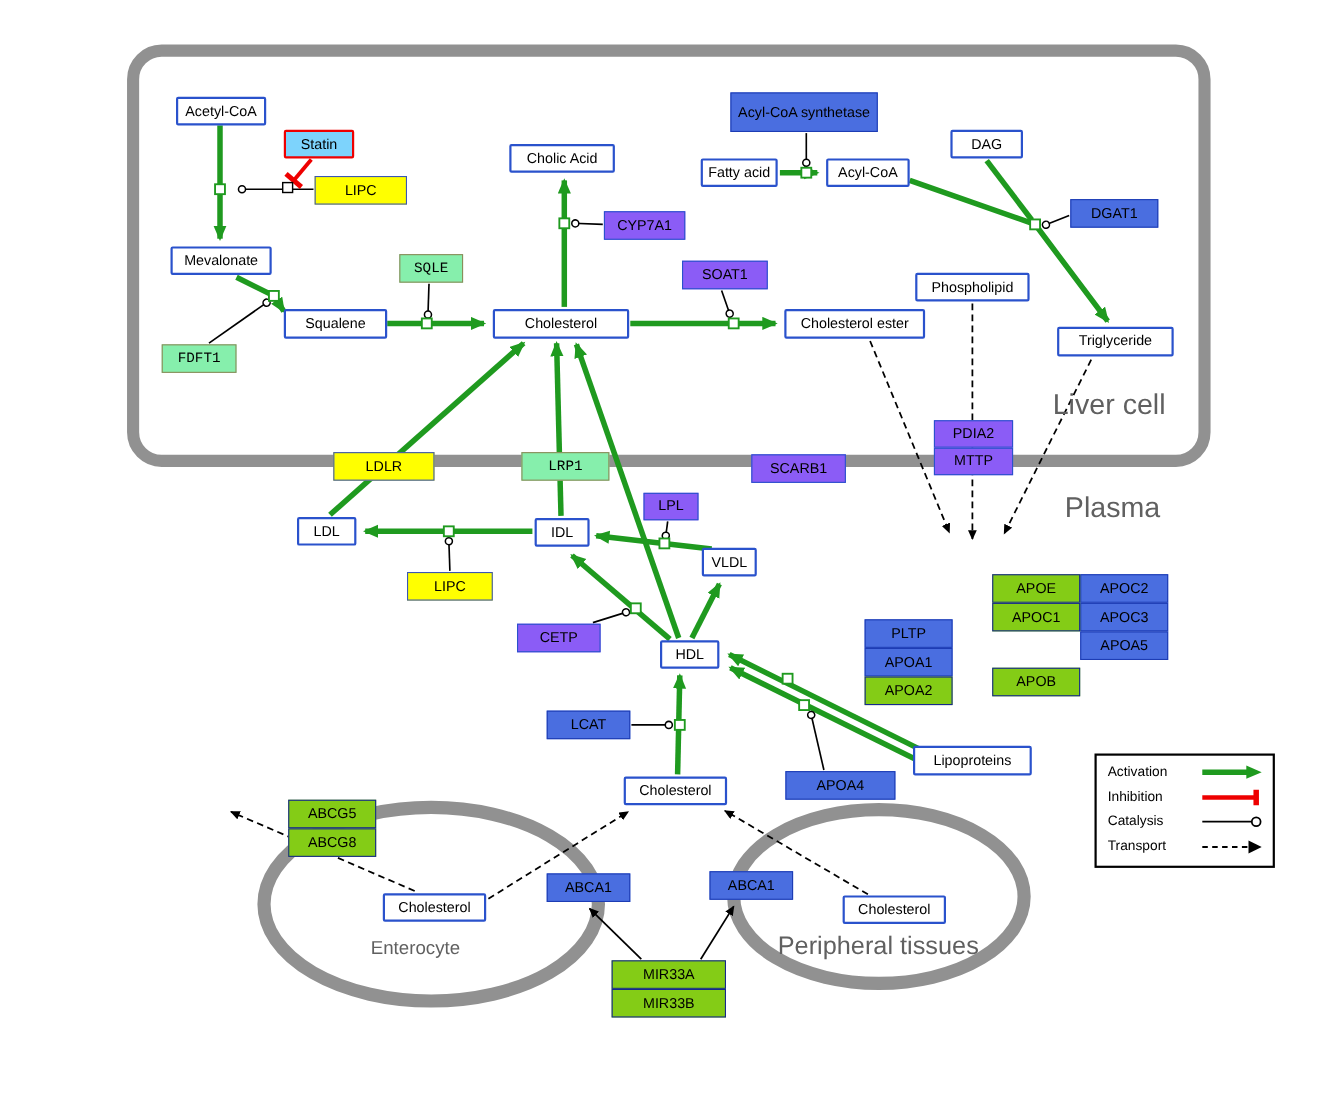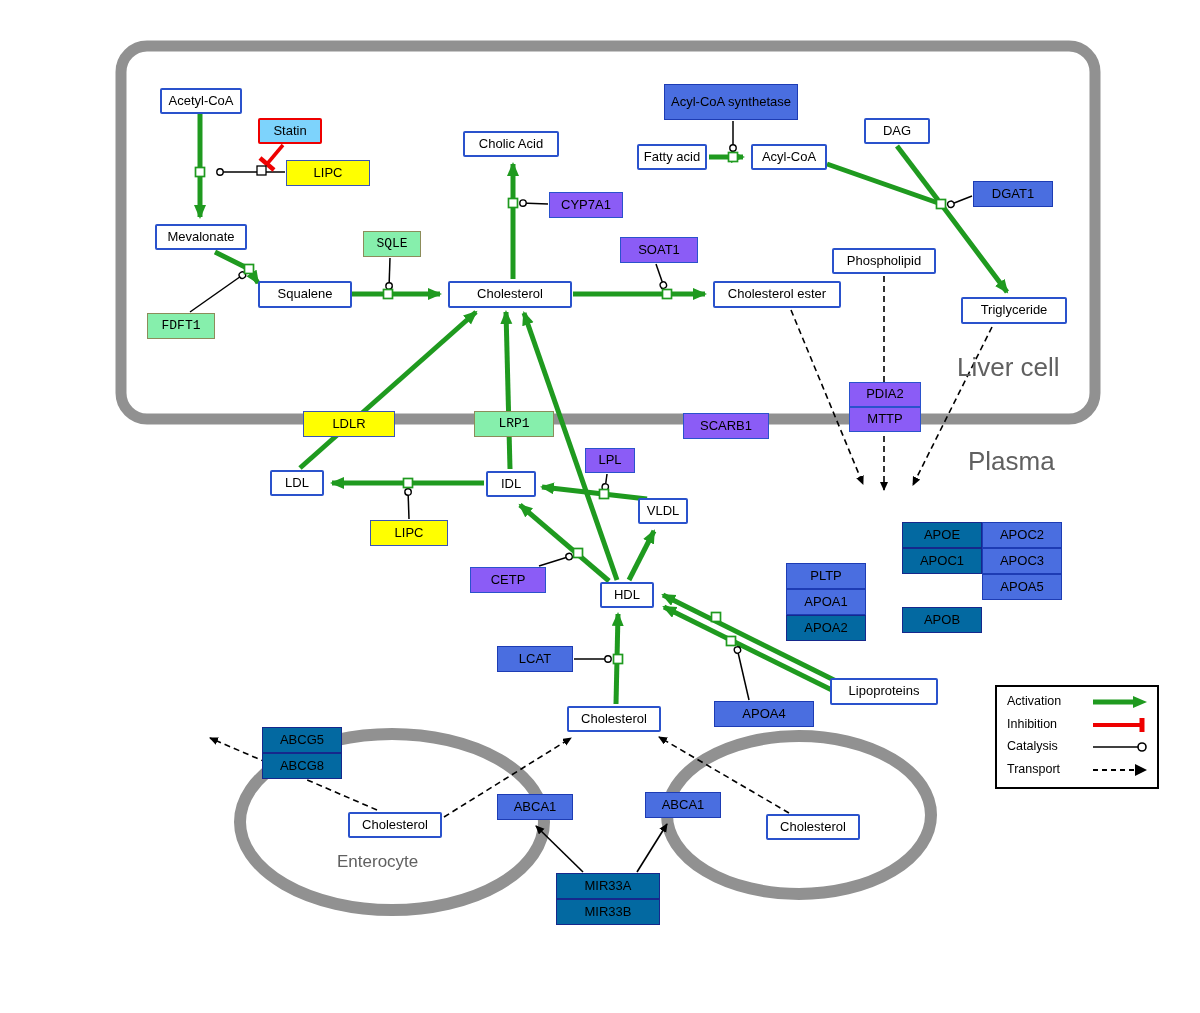--- a/index.html
+++ b/index.html
@@ -7,21 +7,21 @@
   #stage{position:absolute;left:0;top:0;width:1200px;height:1013px;}
   svg.canvas{position:absolute;left:0;top:0;}
   .node{position:absolute;display:flex;align-items:center;justify-content:center;
         font-size:13px;color:#000;box-sizing:border-box;text-align:center;line-height:1.1;cursor:pointer;}
   .met {background:#ffffff;border:2px solid #2a52cc;border-radius:2px;}
   .rx  {background:#7dd3fc;border:2px solid #ee0000;border-radius:2px;}
   .yel {background:#ffff00;border:1.5px solid #3a56b4;}
   .pyel{background:#86efac;border:1.5px solid #8c8c5a;font-family:Liberation Mono, monospace;}
   .lblu{background:#8b5cf6;border:1.5px solid #2a52cc;}
   .mblu{background:#4a6ee0;border:1.5px solid #1d3cb4;}
-  .dblu{background:#0369a1;border:1.5px solid #16288c;}
+  .dblu{background:#84cc16;border:1.5px solid #16288c;}
   .comp-label{position:absolute;font-weight:normal;color:#606060;}
   .legend{position:absolute;left:995px;top:685px;width:164px;height:104px;background:#fff;
           border:2px solid #000;box-sizing:border-box;padding:7px 8px 4px 10px;display:flex;flex-direction:column;justify-content:space-between;}
   .legend-row{display:flex;justify-content:space-between;height:21px;}
   .legend-row span{font-size:12.5px;color:#000;}
 </style>
 </head>
 <body>
 
 <div id="stage">
@@ -173,20 +173,21 @@
 <div class="node dblu" style="left:902px;top:548px;width:80px;height:26px">APOC1</div>
 <div class="node dblu" style="left:902px;top:607px;width:80px;height:26px">APOB</div>
 <div class="node dblu" style="left:262px;top:727px;width:80px;height:26px">ABCG5</div>
 <div class="node dblu" style="left:262px;top:753px;width:80px;height:26px">ABCG8</div>
 <div class="node dblu" style="left:556px;top:873px;width:104px;height:26px">MIR33A</div>
 <div class="node dblu" style="left:556px;top:899px;width:104px;height:26px">MIR33B</div>
 
 <div class="comp-label" style="left:957px;top:352px;font-size:26px">Liver cell</div>
 <div class="comp-label" style="left:968px;top:446px;font-size:26px">Plasma</div>
 <div class="comp-label" style="left:337px;top:852px;font-size:17px">Enterocyte</div>
+<div class="comp-label" style="left:707px;top:846px;font-size:23px">Peripheral tissues</div>
 
 <div class="legend">
   <div class="legend-row">
     <span>Activation</span>
     <svg width="58" height="16">
       <path d="M2,8 L44,8" stroke="#1f9a1f" stroke-width="5" fill="none"></path>
       <path d="M42,2 L56,8 L42,14 z" fill="#1f9a1f"></path>
     </svg>
   </div>
   <div class="legend-row">

